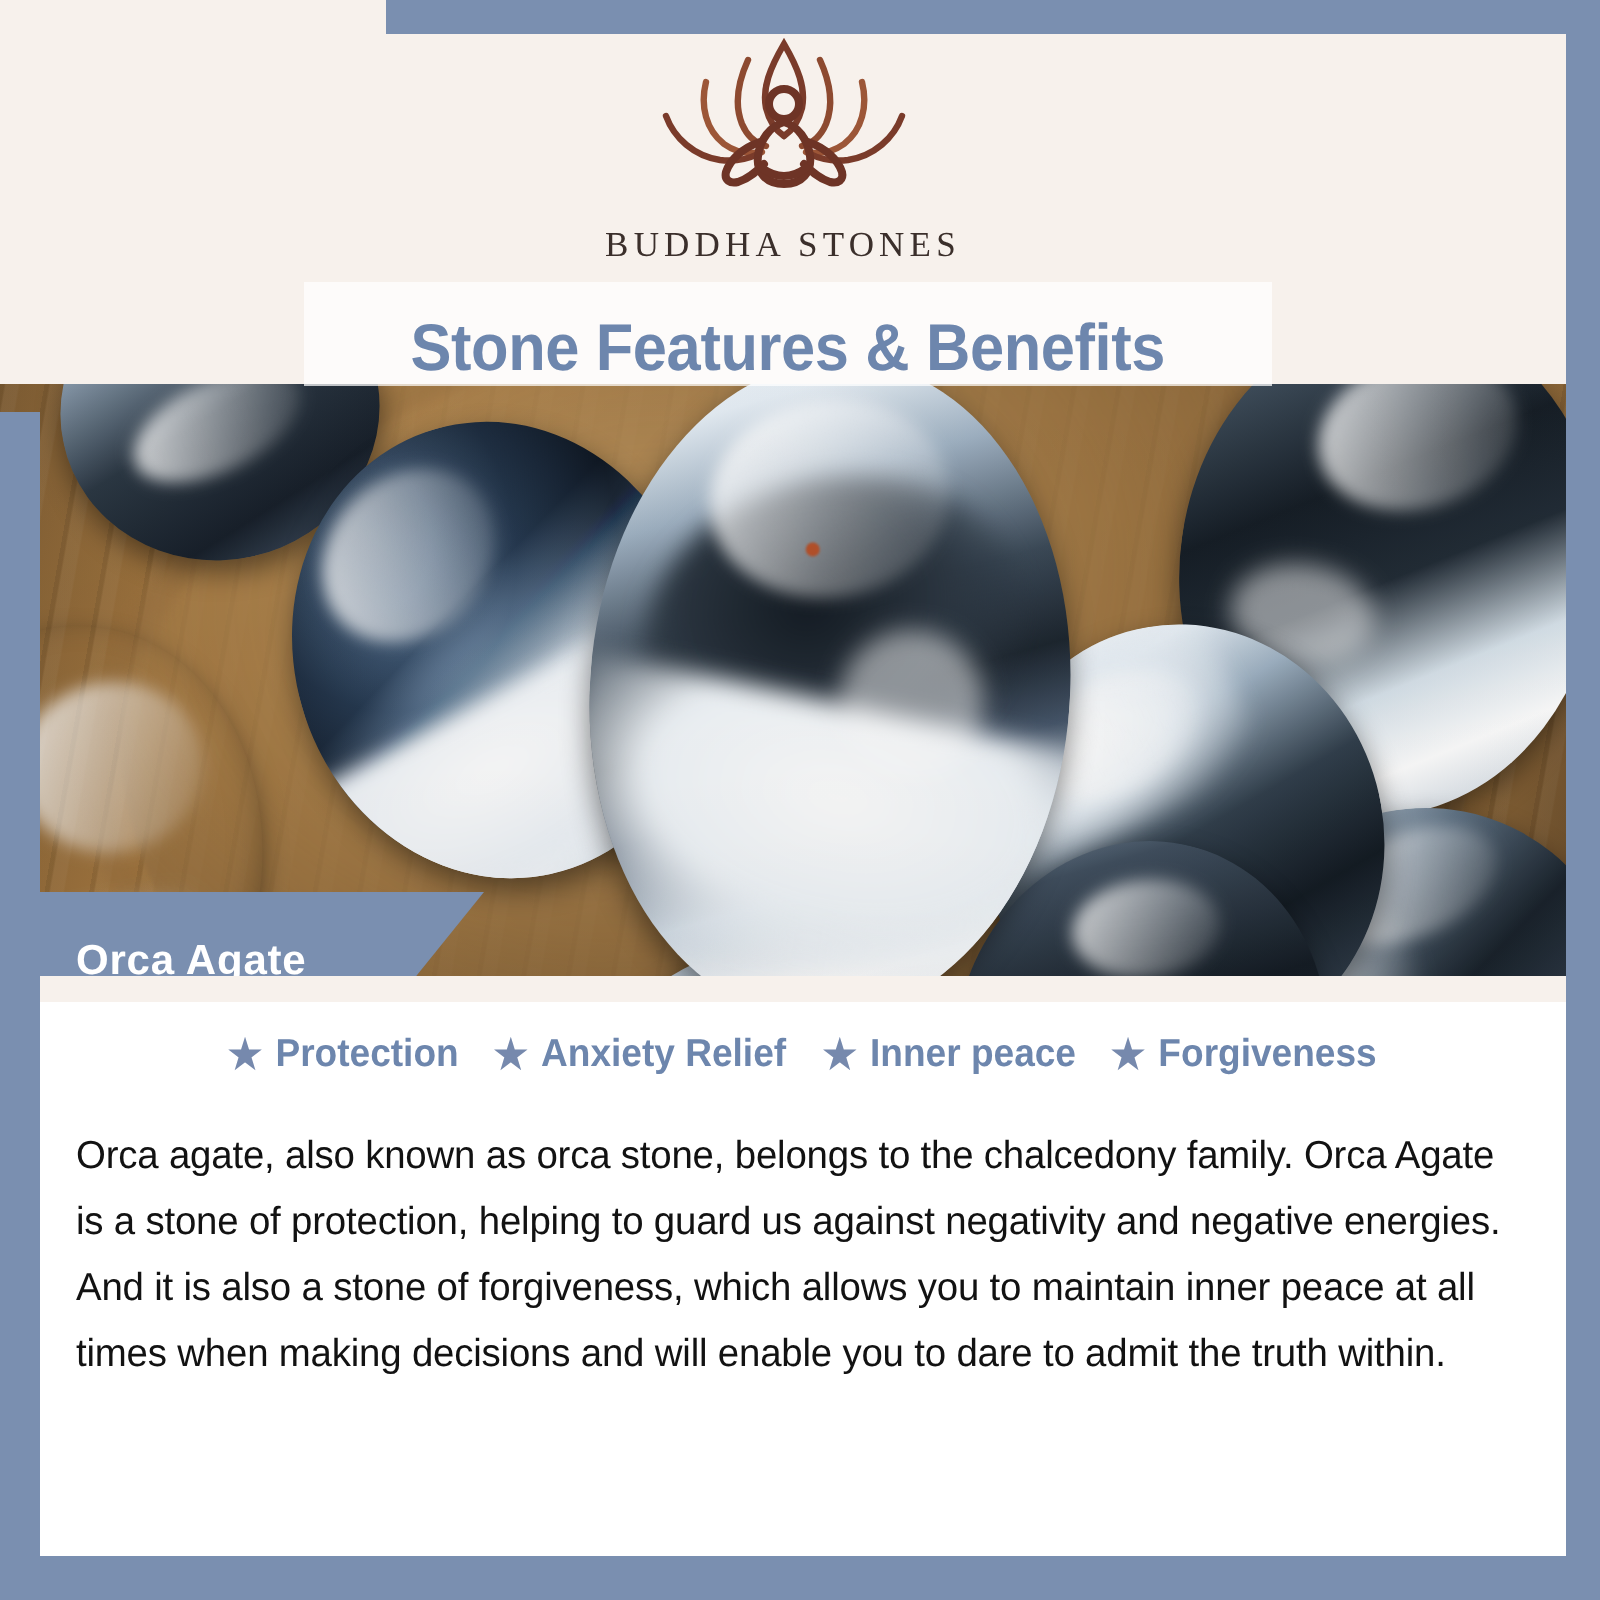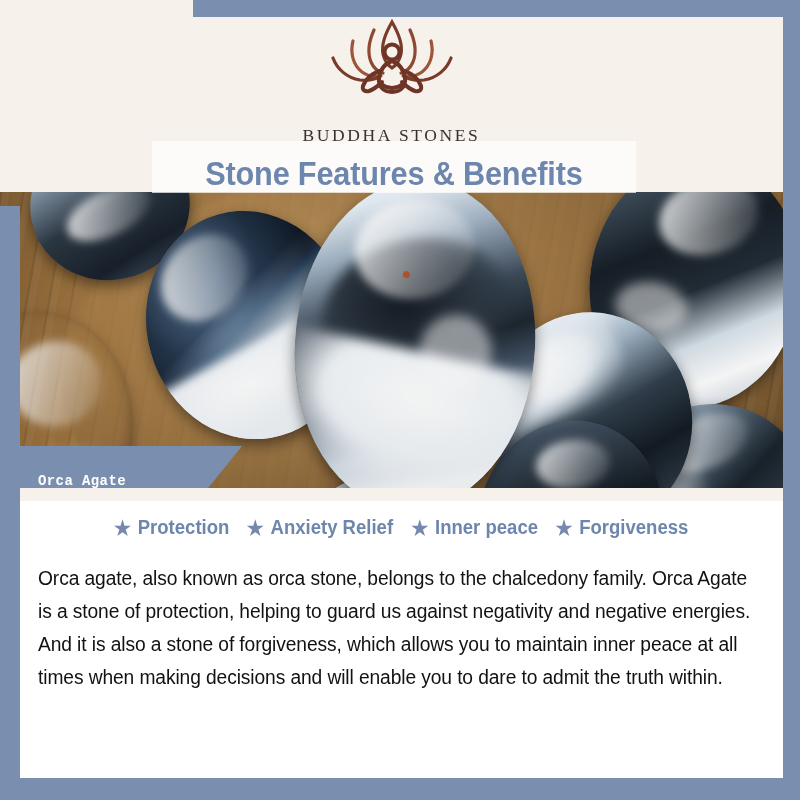--- a/index.html
+++ b/index.html
@@ -30,21 +30,21 @@
   }
 
   
   .logo-wrap {
     position:absolute;
     left:0; top:14px; width:783px;
     display:flex; flex-direction:column; align-items:center;
   }
   .logo-mark { width:150px; height:88px; display:block; }
   .logo-word {
-    margin-top:23px;
+    margin-top:10px;
     font-family:"Liberation Serif", serif;
     font-size:17.5px;
     letter-spacing:2.6px;
     color:#3b2f2b;
     font-weight:400;
   }
 
   
   .title-band {
     position:absolute;
@@ -271,23 +271,23 @@
     position:absolute;
     left:0; top:446px;
     width:242px; height:42px;
     background:#7a8fb0;
     clip-path:polygon(0 0, 100% 0, 86% 100%, 0 100%);
     display:flex; align-items:center;
   }
   .name-text {
     margin-left:38px;
     color:#ffffff;
-    font-family:Liberation Mono, monospace;
+    font-family:Liberation Sans, sans-serif;
     font-weight:bold;
-    font-size:14px;
+    font-size:21px;
     letter-spacing:0.4px;
     margin-top:28px;
   }
 
   
   .frame-top    { position:absolute; left:193px; top:0;    width:607px; height:17px; background:#7a8fb0; }
   .frame-right  { position:absolute; left:783px; top:0;    width:17px;  height:800px; background:#7a8fb0; }
   .frame-bottom { position:absolute; left:0;     top:778px;width:800px; height:22px;  background:#7a8fb0; }
   .frame-left   { position:absolute; left:0;     top:206px;width:20px;  height:594px; background:#7a8fb0; }
 

